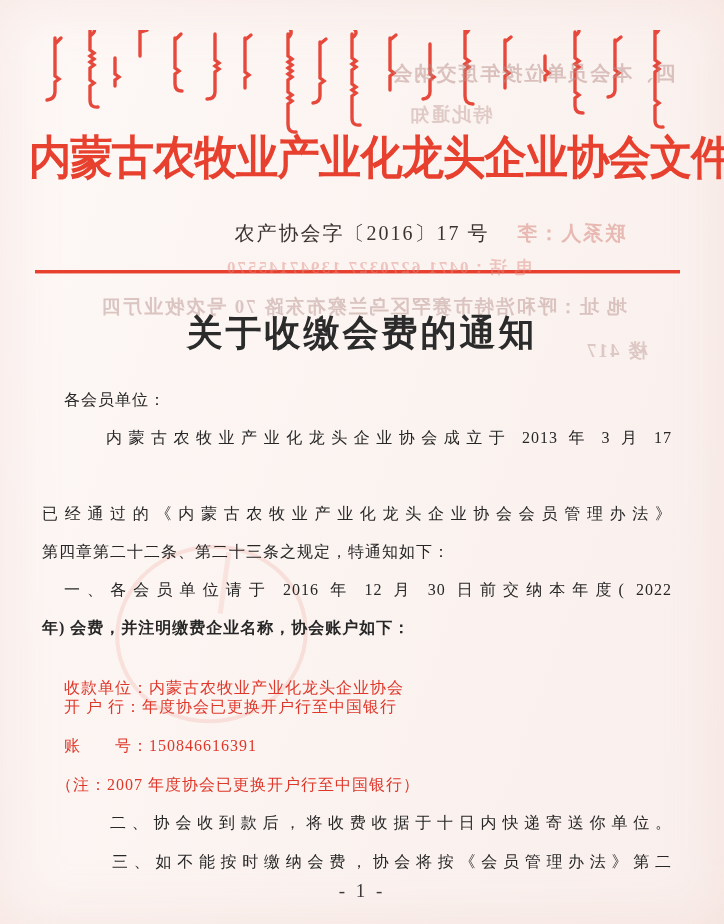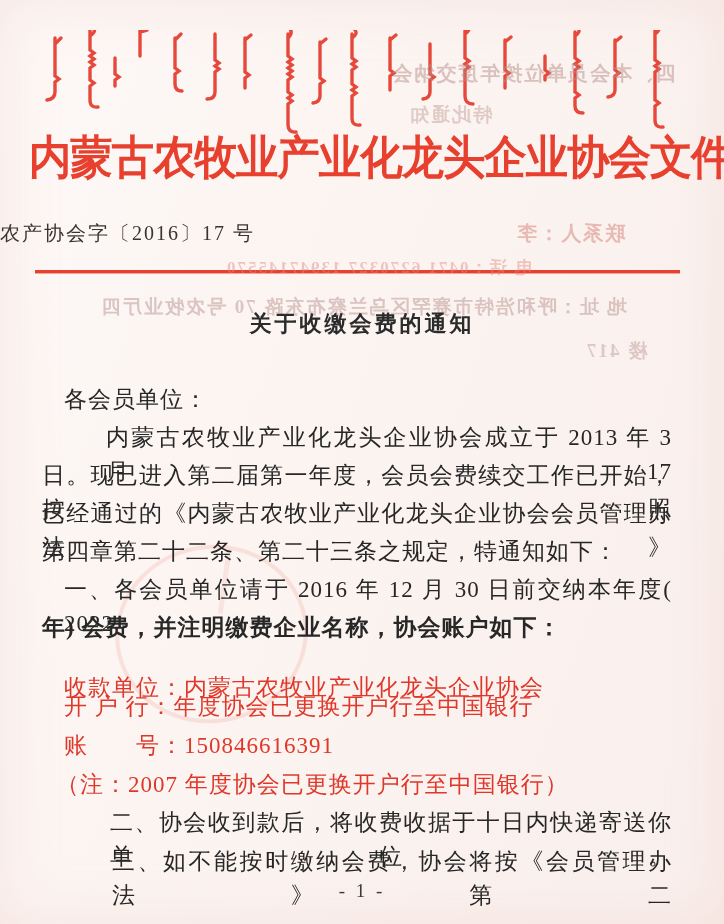--- a/index.html
+++ b/index.html
@@ -13,32 +13,32 @@
   }
   
   .mongolian{position:absolute;left:40px;top:30px;width:645px;height:125px;}
   .masthead-title{
     position:absolute;left:0;top:127px;width:724px;
     text-align:center;white-space:nowrap;
     font-size:46px;font-weight:bold;color:var(--accent,#e8402e);
     letter-spacing:-1px;transform:scaleX(.92);transform-origin:center;
   }
   .doc-number{
-    position:absolute;left:0;top:220px;width:724px;
+    position:absolute;left:0;top:220px;width:724px;text-align:center;
     font-size:20px;color:#3a3431;letter-spacing:2px;
   }
   .red-rule{position:absolute;left:35px;top:270px;width:645px;height:3px;
     background:var(--accent,#e8402e);box-shadow:0 1px 0 rgba(232,64,46,.45);}
   
   .notice-title{
     position:absolute;left:0;top:309px;width:724px;margin:0;text-align:center;
-    font-size:22px;font-weight:bold;color:#2b2b2b;letter-spacing:3px;
+    font-size:36px;font-weight:bold;color:#2b2b2b;letter-spacing:3px;
   }
   .l{
-    position:absolute;font-size:23px;line-height:34px;color:#272727;
+    position:absolute;font-size:16px;line-height:34px;color:#272727;
     letter-spacing:1px;
   }
   .just{text-align:justify;text-align-last:justify;}
   .red{color:var(--textred,#df382b);}
   .page-number{
     position:absolute;left:0;top:880px;width:724px;text-align:center;
     font-size:19px;color:#3a3a3a;letter-spacing:3px;
   }
   
   .bleed{
@@ -94,21 +94,20 @@
   <div class="bleed" style="top:294px;left:100px;font-size:19px;color:rgba(186,148,144,.5);">地 址：呼和浩特市赛罕区乌兰察布东路 70 号农牧业厅四</div>
   <div class="bleed" style="top:338px;left:585px;font-size:19px;color:rgba(186,148,144,.45);">楼 417</div>
 
   <div class="seal-bleed"></div>
   <div class="seal-streak"></div>
 
   <h1 class="notice-title">关于收缴会费的通知</h1>
 
   <div class="l" style="top:383px;left:64px;width:608px;">各会员单位：</div>
   <div class="l just" style="top:421px;left:106px;width:566px;">内蒙古农牧业产业化龙头企业协会成立于 2013 年 3 月 17</div>
-  <div class="l just" style="top:459px;left:42px;width:630px;">日。现已进入第二届第一年度，会员会费续交工作已开始，按照</div>
   <div class="l just" style="top:497px;left:42px;width:630px;font-family:Liberation Serif, serif;">已经通过的《内蒙古农牧业产业化龙头企业协会会员管理办法》</div>
   <div class="l" style="top:535px;left:42px;width:630px;">第四章第二十二条、第二十三条之规定，特通知如下：</div>
   <div class="l just" style="top:573px;left:64px;width:608px;">一、各会员单位请于 2016 年 12 月 30 日前交纳本年度( 2022</div>
   <div class="l" style="top:611px;left:42px;width:630px;font-weight:bold;">年) 会费，并注明缴费企业名称，协会账户如下：</div>
   <div class="l red" style="top:651px;left:64px;width:608px;margin-top:20px;">收款单位：内蒙古农牧业产业化龙头企业协会</div>
   <div class="l red" style="top:690px;left:64px;width:608px;">开 户 行：年度协会已更换开户行至中国银行</div>
   <div class="l red" style="top:729px;left:64px;width:608px;">账　　号：150846616391</div>
   <div class="l red" style="top:768px;left:56px;width:616px;">（注：2007 年度协会已更换开户行至中国银行）</div>
   <div class="l just" style="top:845px;left:112px;width:560px;">三、如不能按时缴纳会费，协会将按《会员管理办法》第二</div>
   <div class="l just" style="top:806px;left:110px;width:562px;">二、协会收到款后，将收费收据于十日内快递寄送你单位。</div>

